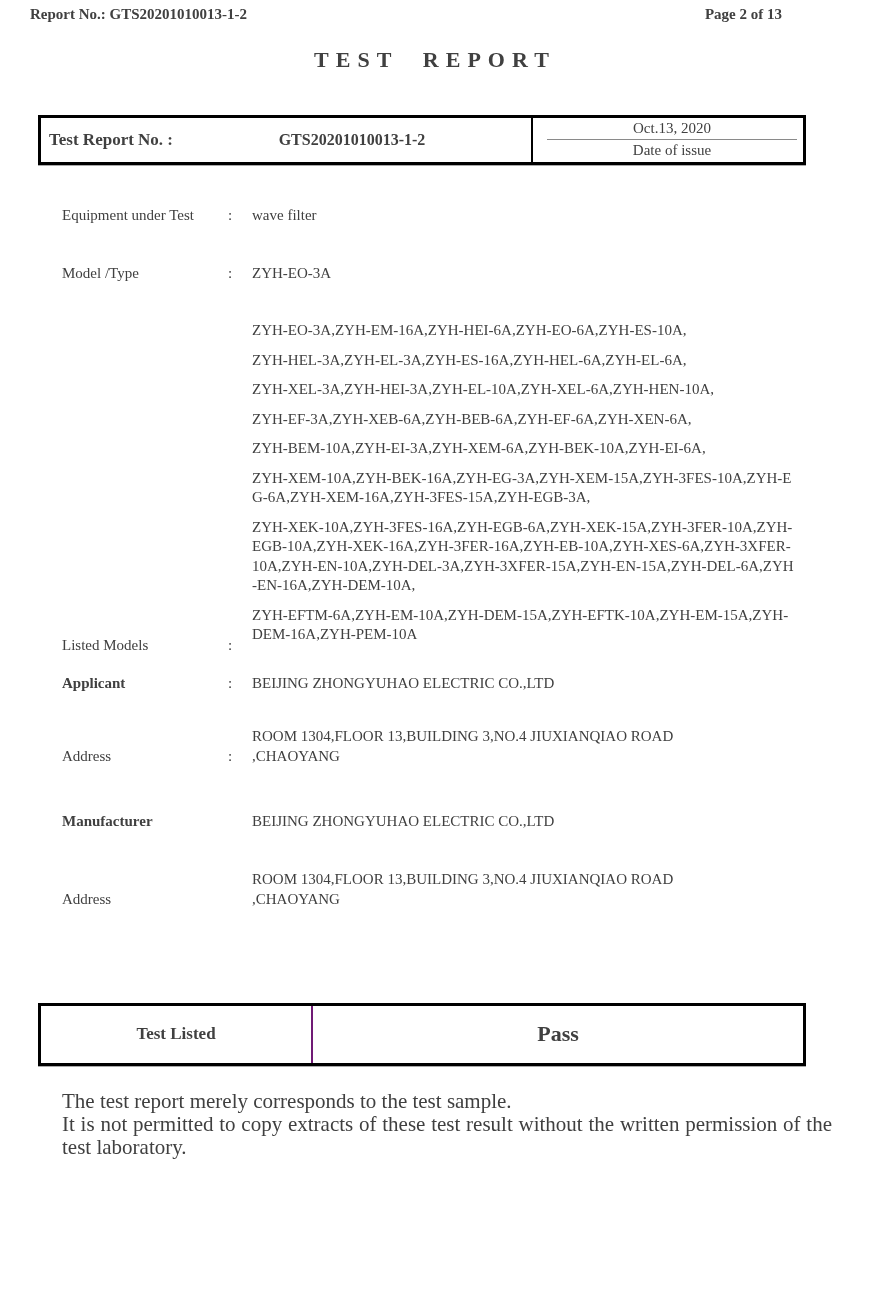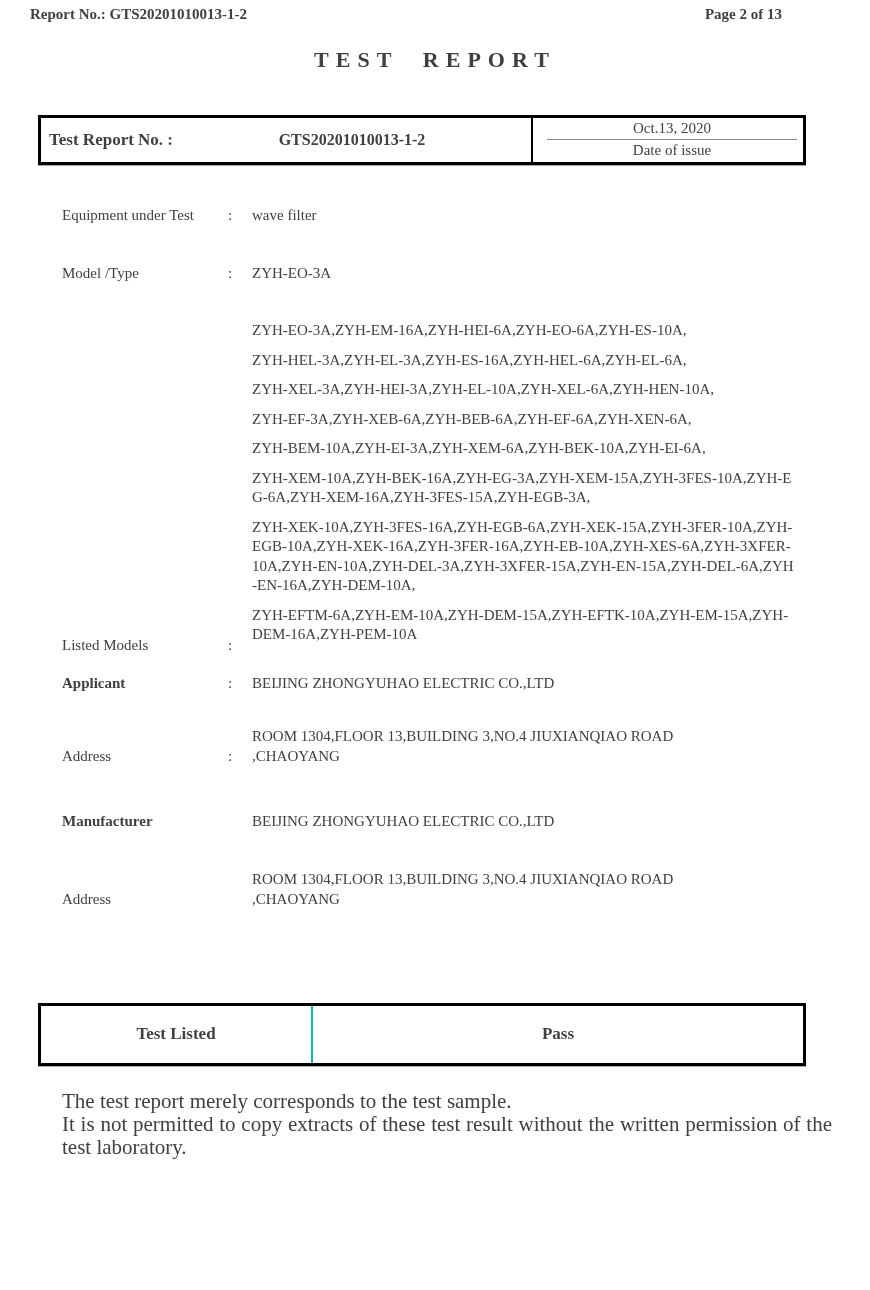--- a/index.html
+++ b/index.html
@@ -101,26 +101,26 @@
   .res-left {
     width: 270px;
     display: flex;
     align-items: center;
     justify-content: center;
     font-weight: bold;
     font-size: 17px;
   }
   .res-right {
     flex: 1;
-    border-left: 2px solid #14b8a6;
+    border-left: 2px solid #701a75;
     display: flex;
     align-items: center;
     justify-content: center;
     font-weight: bold;
-    font-size: 17px;
+    font-size: 22px;
   }
   
   .footer {
     margin: 24px 38px 0 62px;
     width: 770px;
     font-size: 21px;
     line-height: 23px;
   }
   .footer .justified { text-align: justify; }
 </style>

